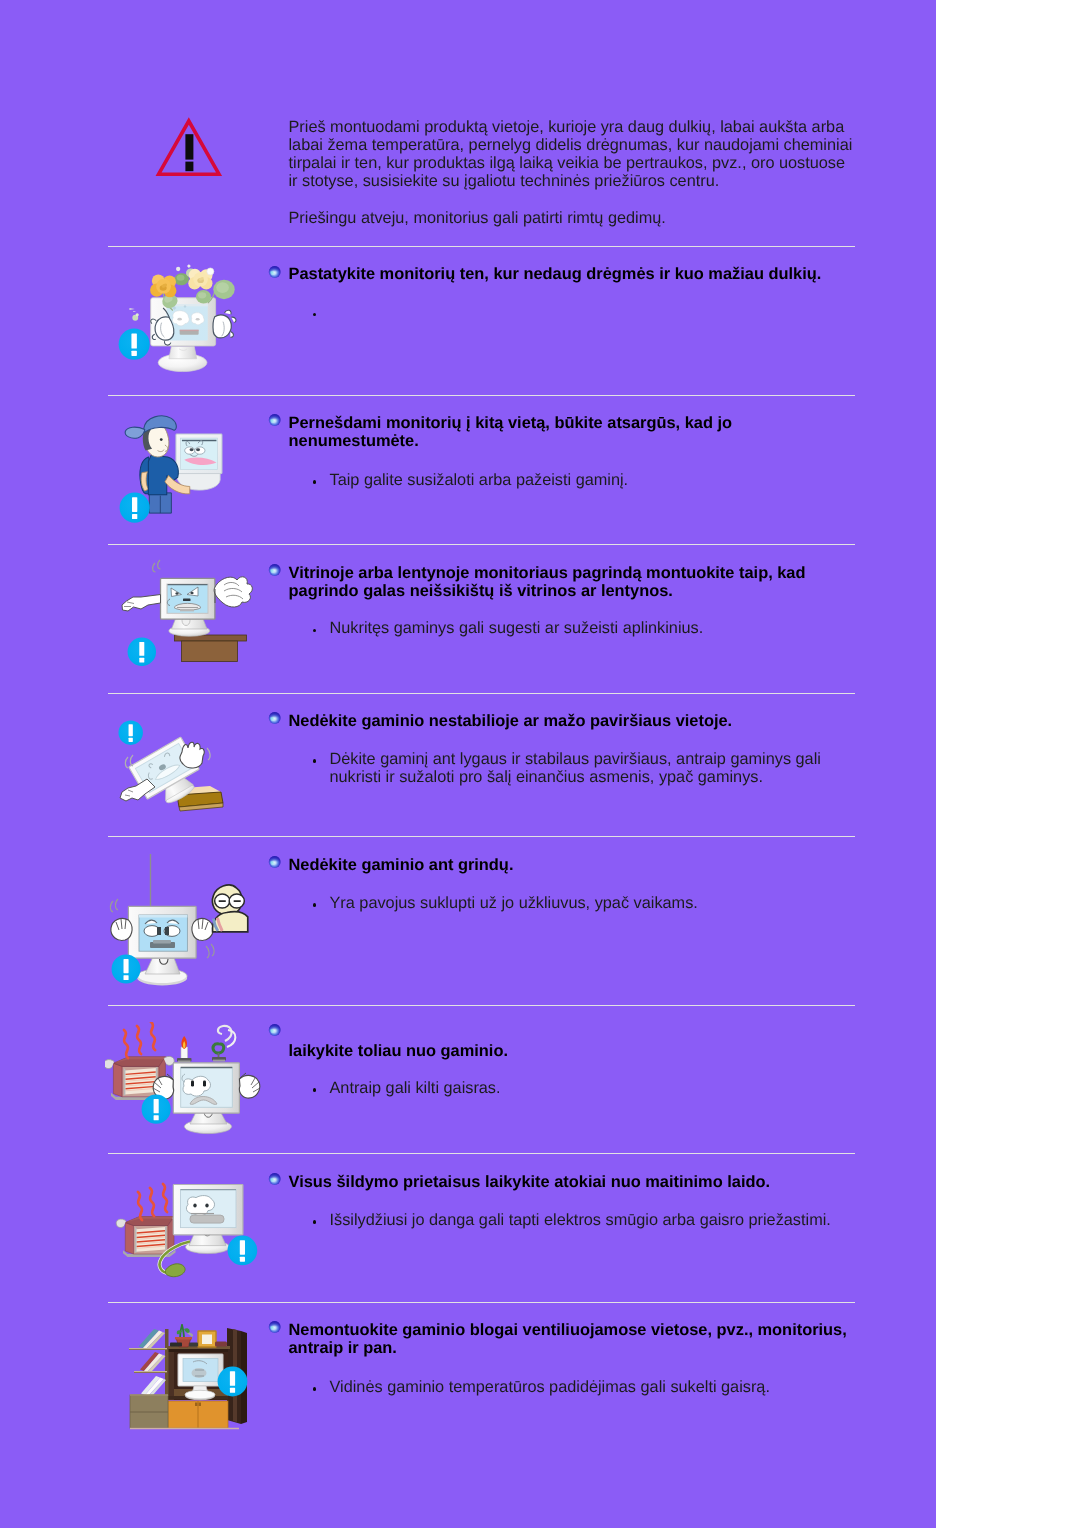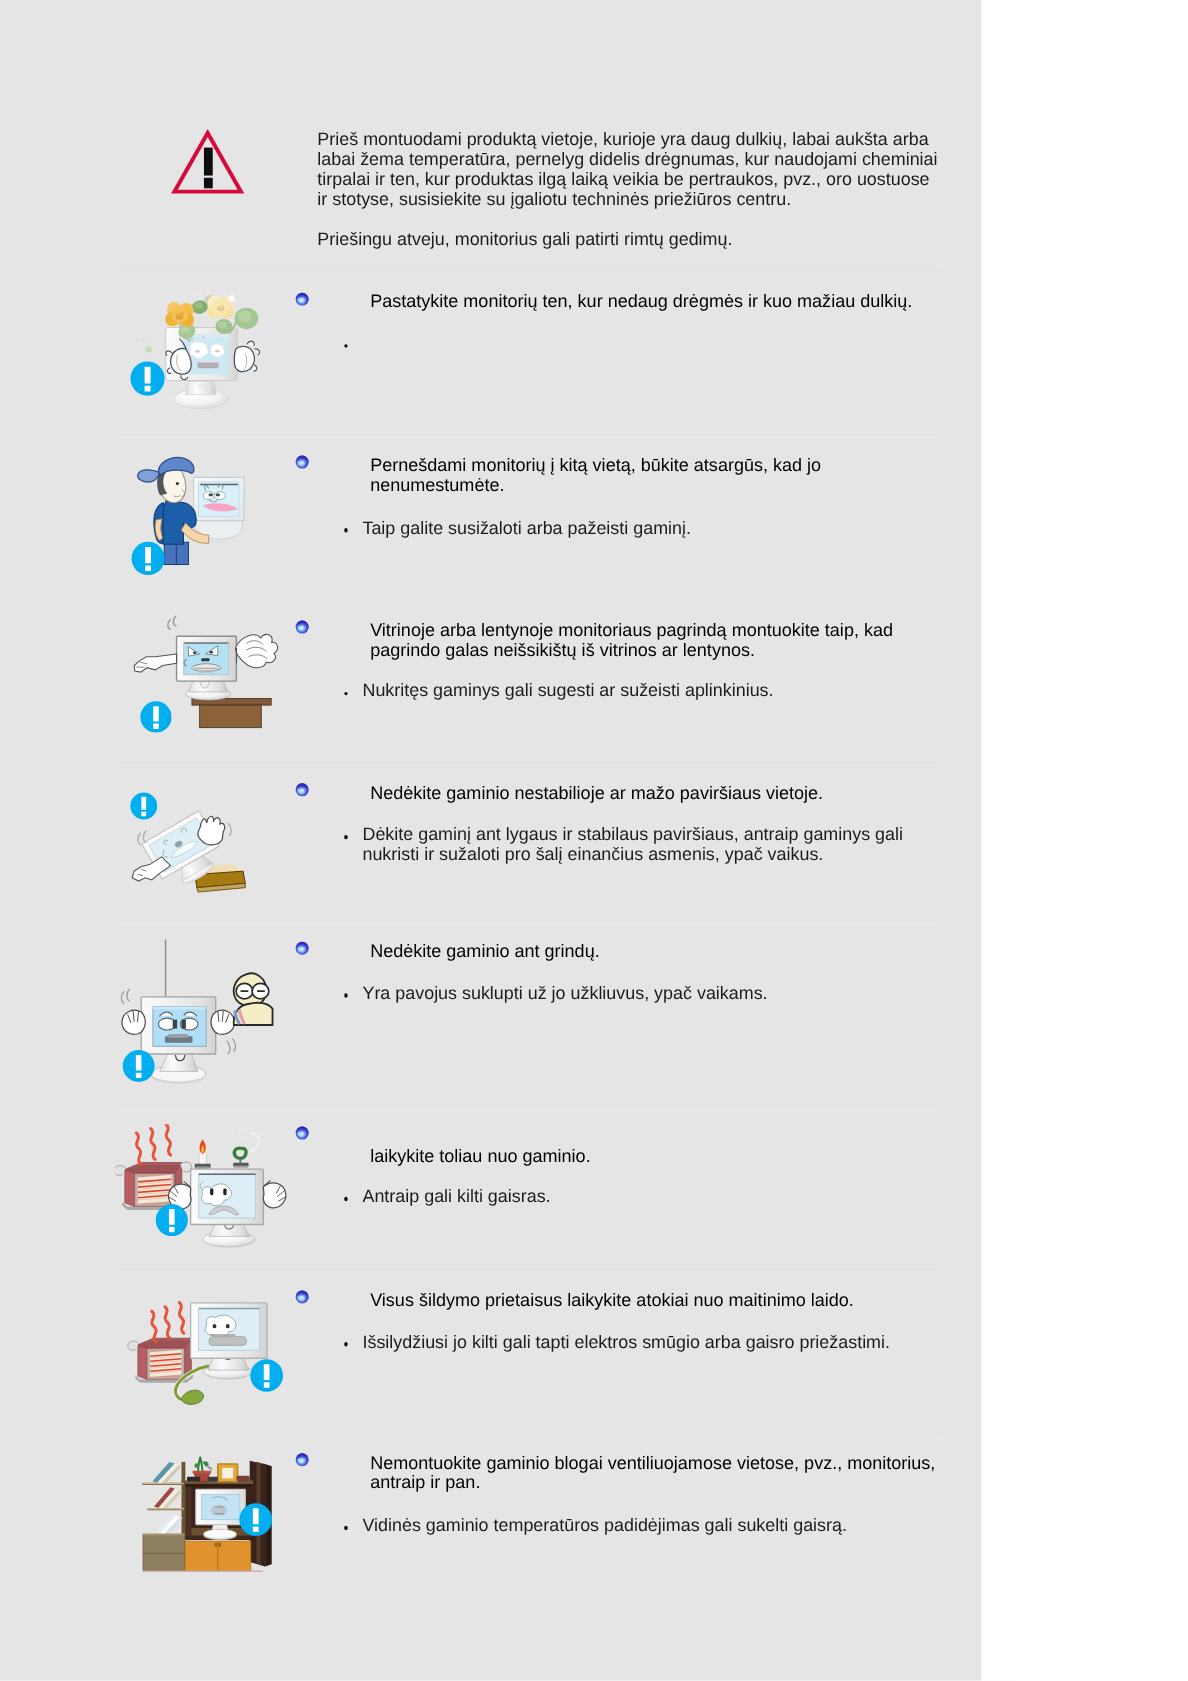--- a/index.html
+++ b/index.html
@@ -1,24 +1,24 @@
 <!DOCTYPE html>
 <html><head>
 <meta charset="utf-8">
 <style>
   html,body{margin:0;padding:0;background:#fff;}
   *{-webkit-font-smoothing:antialiased;text-rendering:geometricPrecision;}
   body{width:1080px;height:1528px;font-family:"Liberation Sans", sans-serif;color:#000;}
-  .page{position:relative;width:864px;height:1528px;overflow:hidden;background:#e5e5e5;padding-left:28px;}
+  .page{position:relative;width:936px;height:1528px;overflow:hidden;background:#8b5cf6;}
   .block{position:absolute;left:0;top:0;width:1080px;height:1528px;}
   .divider{position:absolute;left:108px;width:747px;height:1px;background:#e2e2e2;}
   .ptext,.btext{position:absolute;font-size:16.3px;line-height:18px;color:#1c1c1c;
       white-space:nowrap;}
-  .heading{position:absolute;font-size:16.4px;font-weight:normal;line-height:18.5px;color:#000;
-      white-space:nowrap;margin-left:48px;}
+  .heading{position:absolute;font-size:16.4px;font-weight:bold;line-height:18.5px;color:#000;
+      white-space:nowrap;}
   .sqb{position:absolute;width:3.8px;height:3.8px;background:#0a0a0a;border-radius:50%;}
   .orbwrap{position:absolute;display:block;width:13.4px;height:13.4px;}
   .illus{position:absolute;}
 </style>
 </head>
 <body>
 
 <div class="page">
 <div class="block">
 <svg class="illus" style="left:152px;top:112px" width="76" height="66" viewBox="0 0 76 66">
@@ -435,21 +435,21 @@
             </linearGradient>
           </defs>
           <circle cx="6" cy="6.3" r="5.3" fill="url(#og)"></circle>
           <circle cx="6" cy="6.3" r="5.3" fill="url(#ogt)"></circle>
           <circle cx="4.2" cy="7.4" r="1.7" fill="#a8eef5" opacity="0.6"></circle>
           <circle cx="3.2" cy="6.6" r="1.2" fill="#7fe0ea" opacity="0.5"></circle>
         </svg></span>
 <div class="heading" style="left:288.5px;top:711.9px">Nedėkite gaminio nestabilioje ar mažo paviršiaus vietoje.</div>
 <div class="sqb" style="left:312.6px;top:759.2px"></div>
 <div class="btext" style="left:329.5px;top:749.7px">Dėkite gaminį ant lygaus ir stabilaus paviršiaus, antraip gaminys gali</div>
-<div class="btext" style="left:329.5px;top:767.7px">nukristi ir sužaloti pro šalį einančius asmenis, ypač vaikus.</div>
+<div class="btext" style="left:329.5px;top:767.7px">nukristi ir sužaloti pro šalį einančius asmenis, ypač gaminys.</div>
 </div>
 <div class="block">
 <svg class="illus" style="left:105px;top:848px" width="160" height="145" viewBox="0 0 160 145">
 <defs>
   <linearGradient id="G5b" x1="0" y1="0" x2="1" y2="0">
     <stop offset="0" stop-color="#fbfbfb"></stop>
             <stop offset="0.35" stop-color="#f1f1f1"></stop>
     <stop offset="0.8" stop-color="#e3e3e3"></stop>
             <stop offset="1" stop-color="#d2d2d2"></stop>
   </linearGradient>
@@ -796,21 +796,21 @@
               <stop offset="48%" stop-color="#2a1fb4" stop-opacity="0"></stop>
             </linearGradient>
           </defs>
           <circle cx="6" cy="6.3" r="5.3" fill="url(#og)"></circle>
           <circle cx="6" cy="6.3" r="5.3" fill="url(#ogt)"></circle>
           <circle cx="4.2" cy="7.4" r="1.7" fill="#a8eef5" opacity="0.6"></circle>
           <circle cx="3.2" cy="6.6" r="1.2" fill="#7fe0ea" opacity="0.5"></circle>
         </svg></span>
 <div class="heading" style="left:288.5px;top:1172.9px">Visus šildymo prietaisus laikykite atokiai nuo maitinimo laido.</div>
 <div class="sqb" style="left:312.6px;top:1220.4px"></div>
-<div class="btext" style="left:329.5px;top:1210.9px">Išsilydžiusi jo kilti gali tapti elektros smūgio arba gaisro priežastimi.</div>
+<div class="btext" style="left:329.5px;top:1210.9px">Išsilydžiusi jo danga gali tapti elektros smūgio arba gaisro priežastimi.</div>
 </div>
 <div class="block">
 <svg class="illus" style="left:129px;top:1324px" width="120" height="106" viewBox="0 0 120 106">
   <defs>
     <linearGradient id="G8b" x1="0" y1="0" x2="1" y2="0">
       <stop offset="0" stop-color="#fcfcfc"></stop>
             <stop offset="0.5" stop-color="#f2f2f2"></stop>
       <stop offset="1" stop-color="#dcdcdc"></stop>
     </linearGradient>
   </defs>

